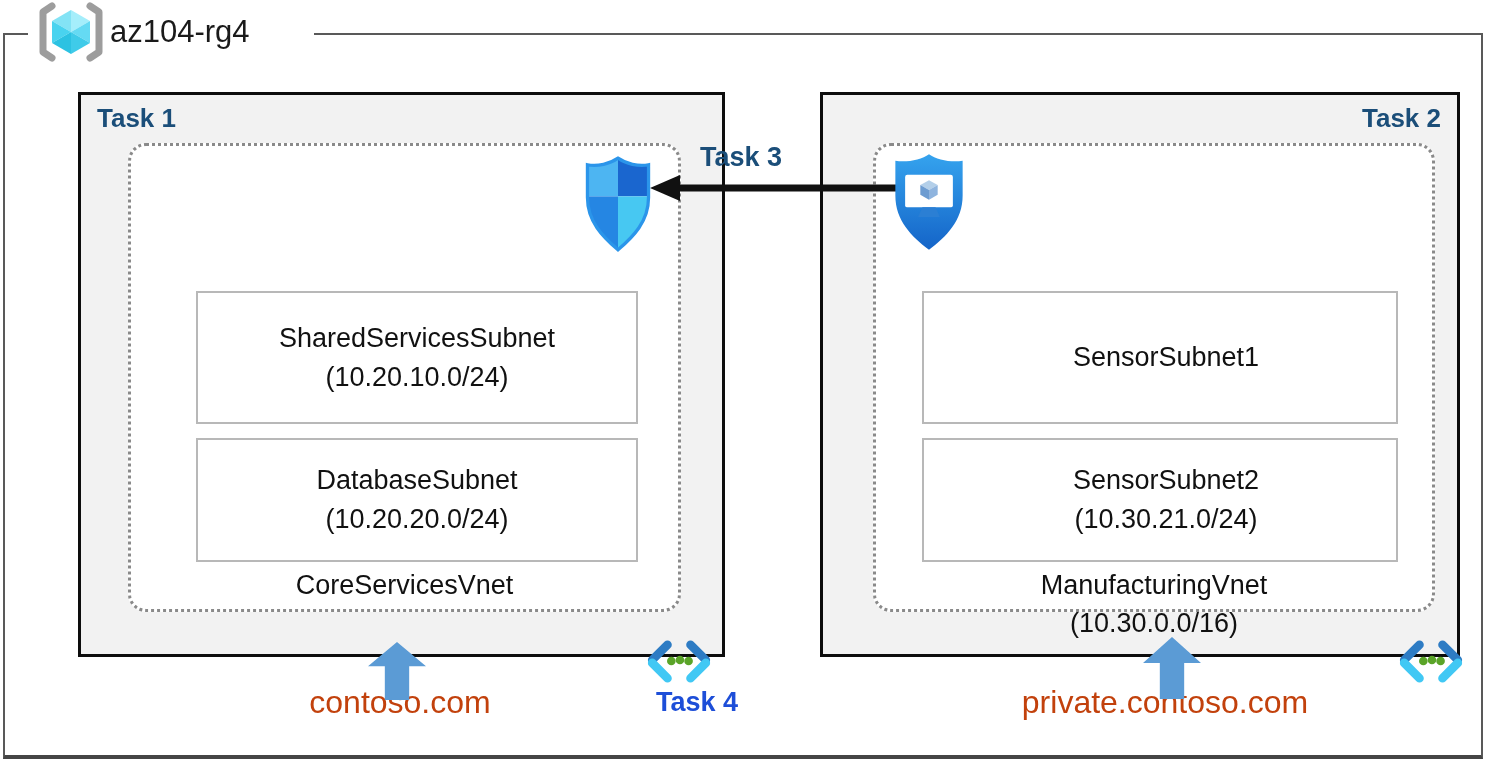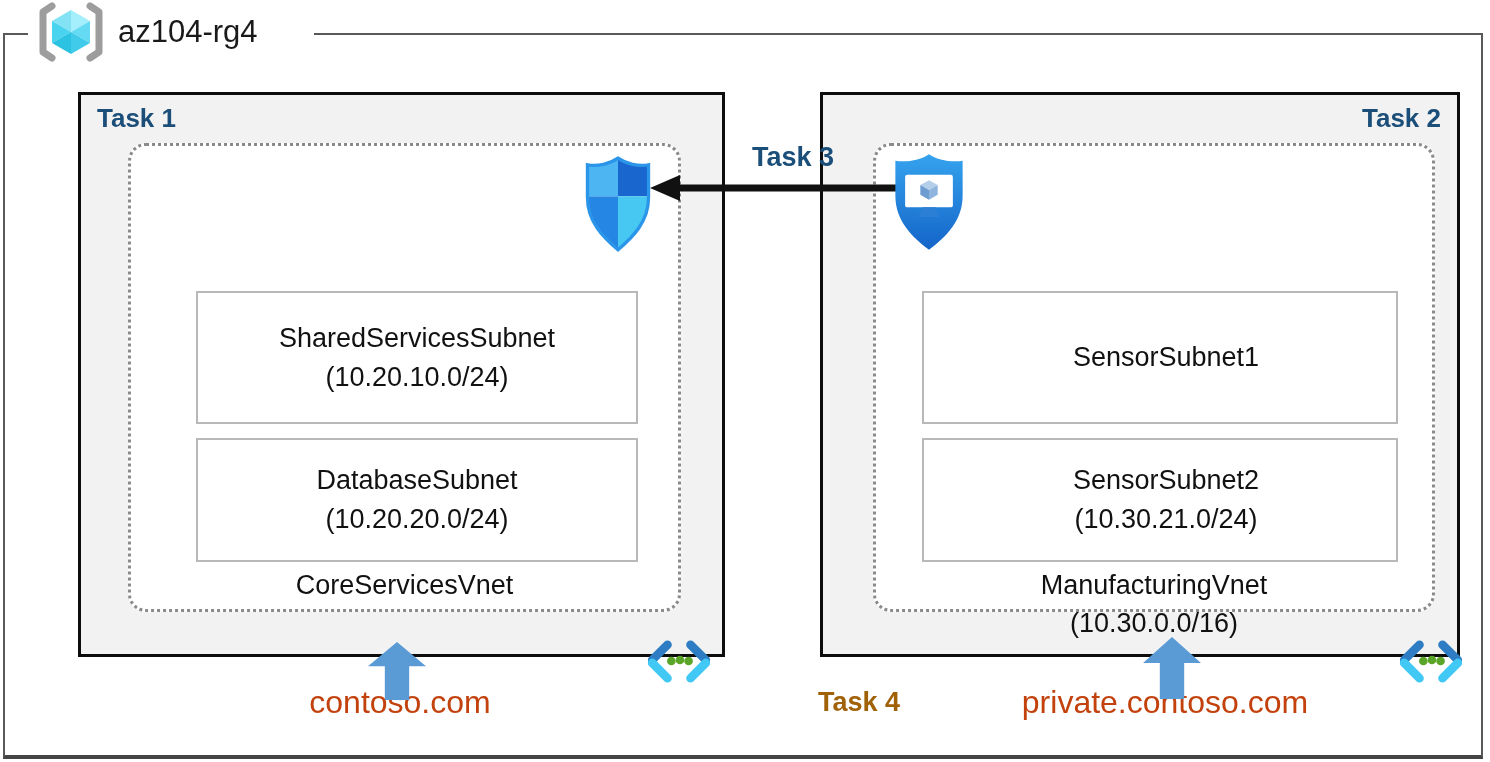--- a/index.html
+++ b/index.html
@@ -4,21 +4,21 @@
 <style>
   html,body{margin:0;padding:0;background:#ffffff;font-family:"Liberation Sans",sans-serif;}
   .stage{position:relative;width:1490px;height:762px;background:#ffffff;overflow:hidden;}
 
   .frame{position:absolute;left:3px;top:33px;width:1476px;height:720px;
          border:2px solid #595959;border-bottom:4px solid #454545;background:#ffffff;}
 
   .rg-header{position:absolute;left:28px;top:0px;width:286px;height:64px;background:#ffffff;
              display:flex;align-items:center;z-index:6;}
   .rg-header .rg-icon{width:78px;height:64px;flex:0 0 auto;}
-  .rg-title{font-size:31px;color:#1a1a1a;margin-left:12px;white-space:nowrap;}
+  .rg-title{font-size:31px;color:#1a1a1a;margin-left:4px;white-space:nowrap;}
 
   .task-box{position:absolute;top:92px;height:565px;background:#f2f2f2;border:3px solid #0d0d0d;box-sizing:border-box;}
   .task-box.left{left:78px;width:647px;}
   .task-box.right{left:820px;width:640px;}
 
   .task-label{position:absolute;font-size:26px;font-weight:bold;color:#1b4e79;top:8px;}
   .task-label.tl{left:16px;}
   .task-label.tr{right:16px;}
 
   .vnet-dashed{position:absolute;top:48px;height:469px;background:#ffffff;
@@ -37,34 +37,34 @@
   .vnet-label{position:absolute;left:0;top:420px;width:100%;text-align:center;}
   .vnet-label .line{font-size:27px;color:#111;line-height:38px;}
 
   .vnet-icon{position:absolute;top:492px;width:72px;height:46px;}
   .task-box.left  .vnet-icon{left:512px;}
   .task-box.right .vnet-icon{left:519px;}
 
   .nsg-icon{position:absolute;left:583px;top:156px;width:70px;height:96px;z-index:5;}
   .bastion-icon{position:absolute;left:891px;top:152px;width:76px;height:102px;z-index:5;}
 
-  .task3-label{position:absolute;left:700px;top:142px;width:134px;text-align:right;
+  .task3-label{position:absolute;left:700px;top:142px;width:134px;text-align:left;
                font-size:27px;font-weight:bold;color:#1b4e79;z-index:4;}
   .black-arrow{position:absolute;left:648px;top:172px;width:252px;height:32px;z-index:4;}
 
   .up-arrow{position:absolute;background:#5b9bd5;z-index:5;
             clip-path:polygon(50% 0,100% 42%,71% 42%,71% 100%,29% 100%,29% 42%,0 42%);}
   .up-arrow.left{left:368px;top:642px;width:58px;height:58px;}
   .up-arrow.right{left:1143px;top:637px;width:58px;height:62px;}
 
   .dns-label{position:absolute;font-size:32px;color:#c2410c;text-align:center;top:684px;}
   .dns-label.left{left:230px;width:340px;}
   .dns-label.right{left:955px;width:420px;}
-  .task4-label{position:absolute;left:716px;top:687px;width:184px;text-align:right;
-               font-size:27px;font-weight:bold;color:#a16207;}
+  .task4-label{position:absolute;left:656px;top:687px;width:184px;text-align:left;
+               font-size:27px;font-weight:bold;color:#1d4ed8;}
 </style>
 </head>
 <body>
 
 <div class="stage">
 
   <div class="frame"></div>
 
   <div class="rg-header">
     <svg class="rg-icon" viewBox="0 0 78 64">

